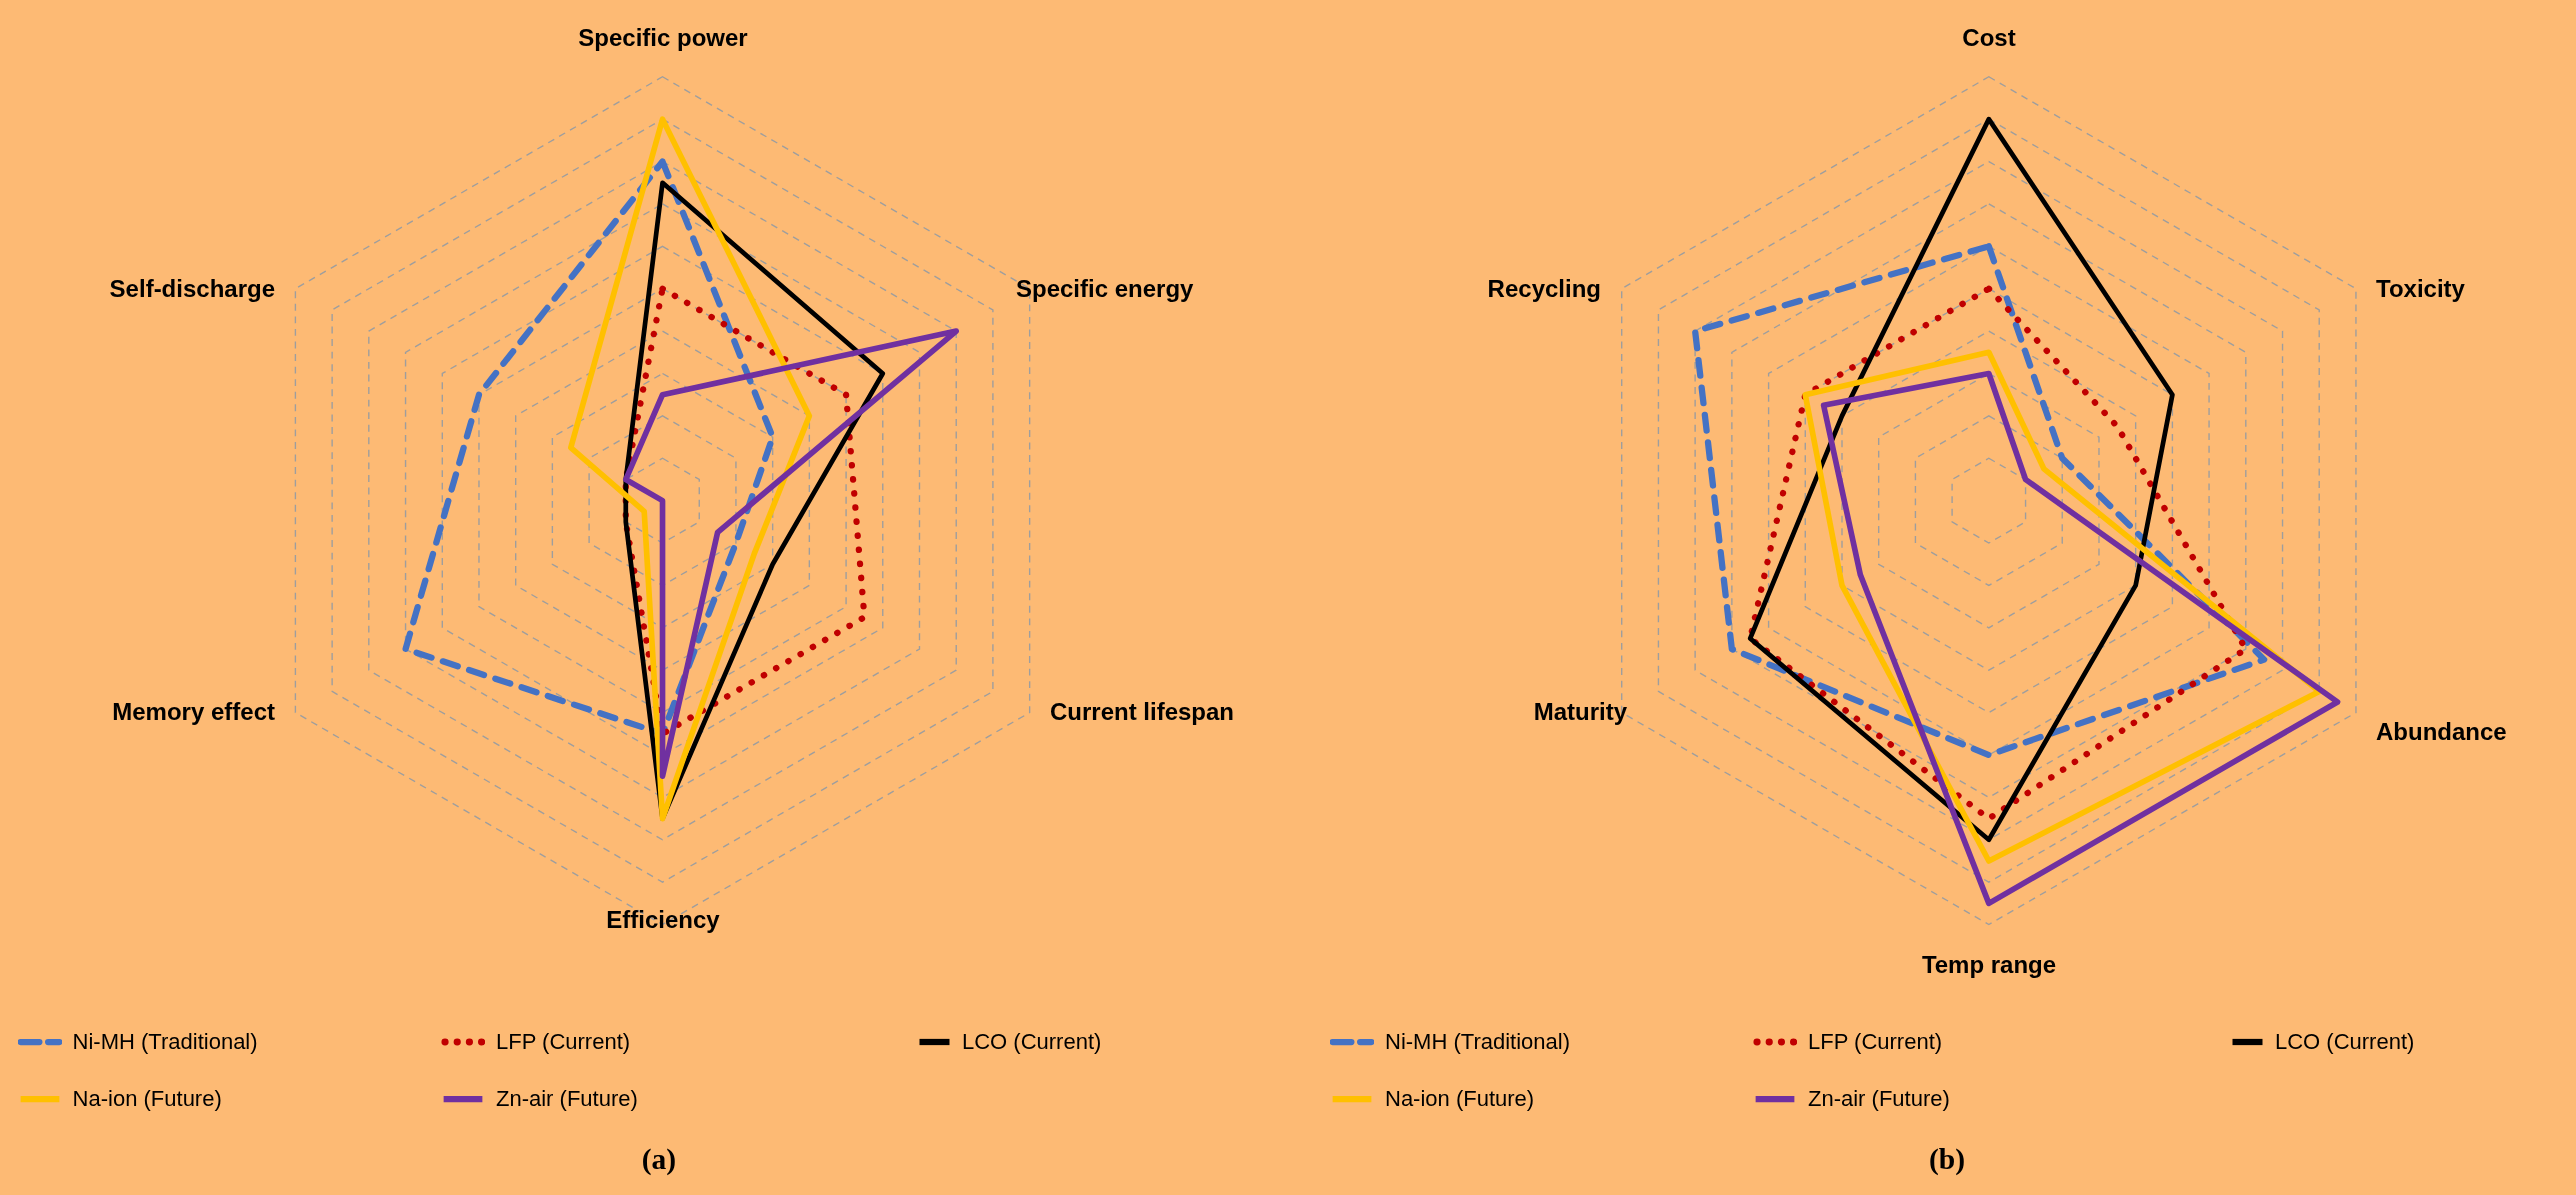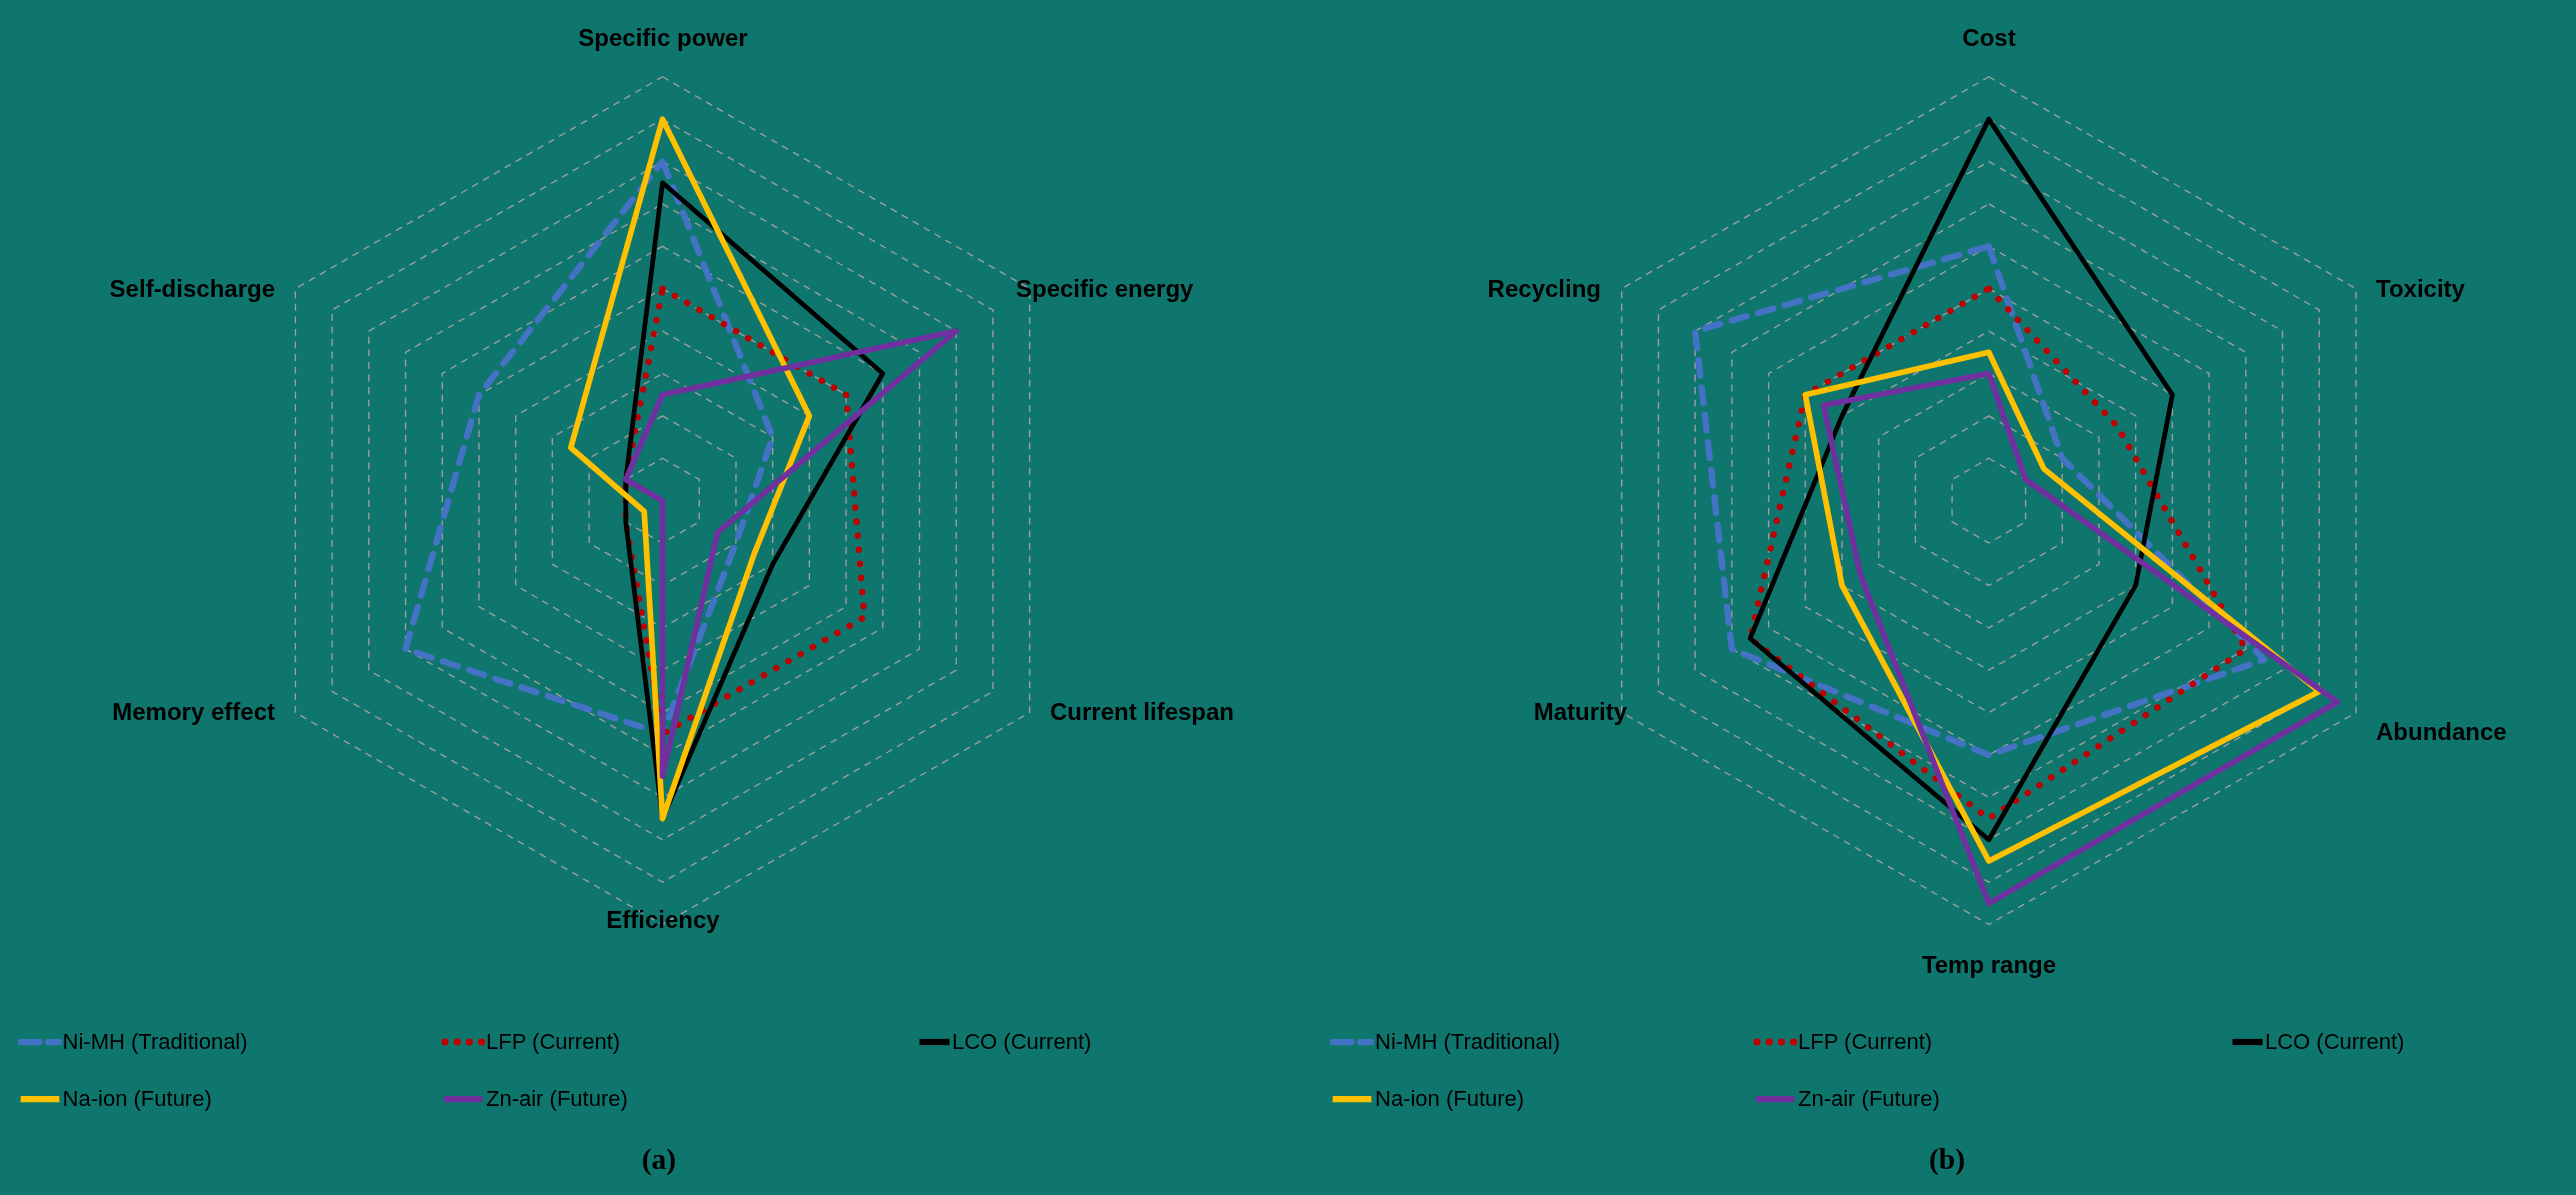--- a/index.html
+++ b/index.html
@@ -1,23 +1,23 @@
 <!DOCTYPE html>
 <html style="font-size:10px"><head>
 <meta charset="utf-8">
 <style>
   html,body{margin:0;padding:0;background:#ffffff;}
-  #figure{position:relative;width:2576px;height:1196px;background:#0f766e;overflow:hidden;
+  #figure{position:relative;width:2576px;height:1196px;background:#fdba74;overflow:hidden;
           font-family:"Liberation Sans",sans-serif;}
   #radar-svg{position:absolute;left:0;top:0;}
   .axis-label{position:absolute;font-size:24px;font-weight:bold;color:#000;white-space:nowrap;
               transform:translate(0,-50%);}
   .axis-label.center{transform:translate(-50%,-50%);}
   .axis-label.right-anchor{transform:translate(-100%,-50%);}
-  .legend-item{position:absolute;display:flex;align-items:center;gap:1px;height:30px;}
+  .legend-item{position:absolute;display:flex;align-items:center;gap:11px;height:30px;}
   .legend-item span{font-size:22px;color:#000;white-space:nowrap;}
   .lm{flex:0 0 auto;display:block;}
   .caption{position:absolute;font-family:"Liberation Serif",serif;font-size:29.5px;font-weight:bold;
            color:#000;transform:translate(-50%,-50%);}
 </style>
 </head>
 <body>
 
 <div id="figure">
   <svg id="radar-svg" width="2576" height="1196" viewBox="0 0 4102 1904">

